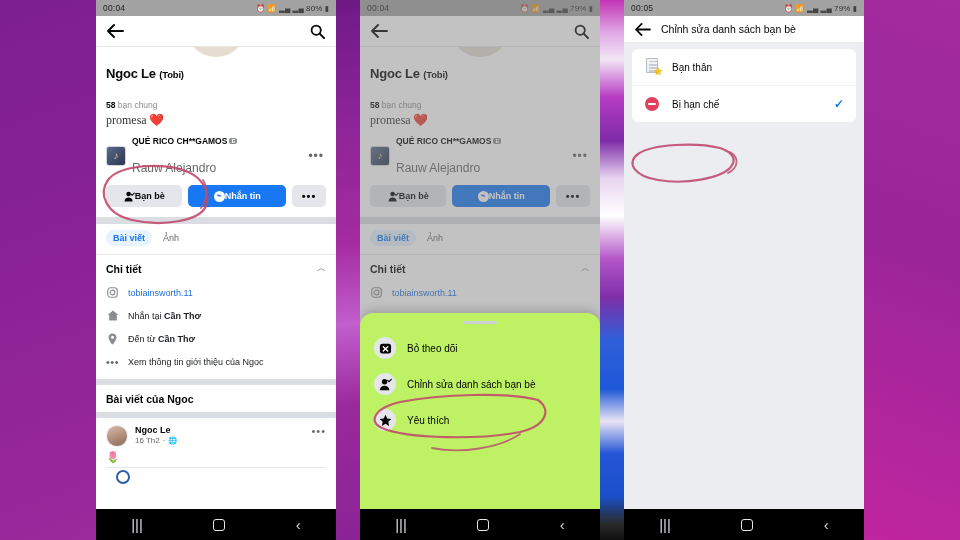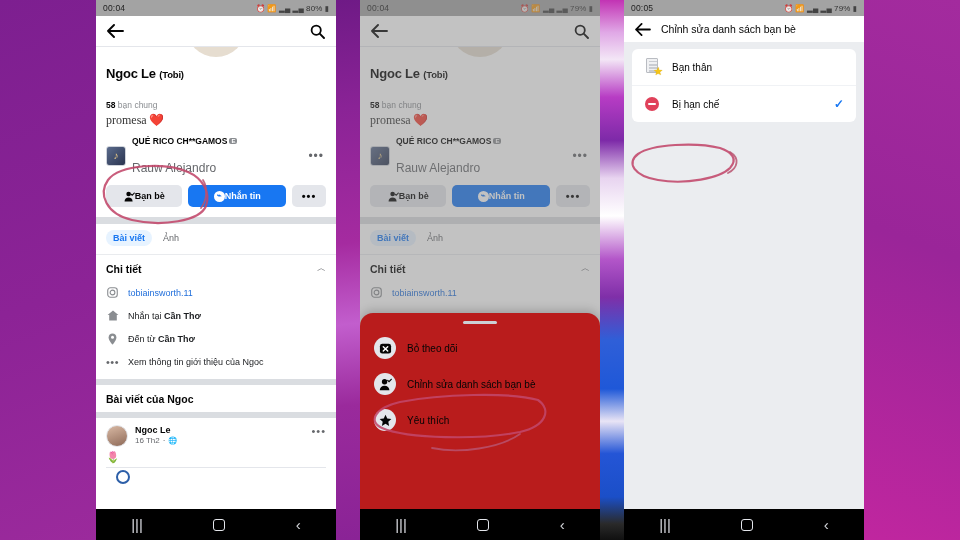--- a/index.html
+++ b/index.html
@@ -167,21 +167,21 @@
     background:#000; display:flex; align-items:center; justify-content:space-around;
     color:#e4e6eb;
   }
   .navbar .nb { font-size:15px; line-height:1; opacity:.92; }
   .nb-square { width:12px; height:12px; border:1.6px solid #e4e6eb; border-radius:3px; }
 
   
   .dim { position:absolute; inset:0; background:rgba(120,120,120,.45); }
   .sheet {
     position:absolute; left:0; bottom:31px; width:240px; height:196px;
-    background:#b91c1c; border-radius:13px 13px 0 0;
+    background:#bef264; border-radius:13px 13px 0 0;
     box-shadow:0 -3px 10px rgba(0,0,0,.18);
     padding-top:6px;
   }
   .grabber { width:34px; height:3px; background:#ccd0d5; border-radius:2px; margin:2px auto 6px; }
   .srow { display:flex; align-items:center; gap:11px; padding:7px 14px; }
   .sico {
     width:22px; height:22px; border-radius:50%; background:#e4e6eb; flex:0 0 22px;
     display:flex; align-items:center; justify-content:center; color:#050505;
   }
   .slabel { font-size:10px; color:#050505; }

